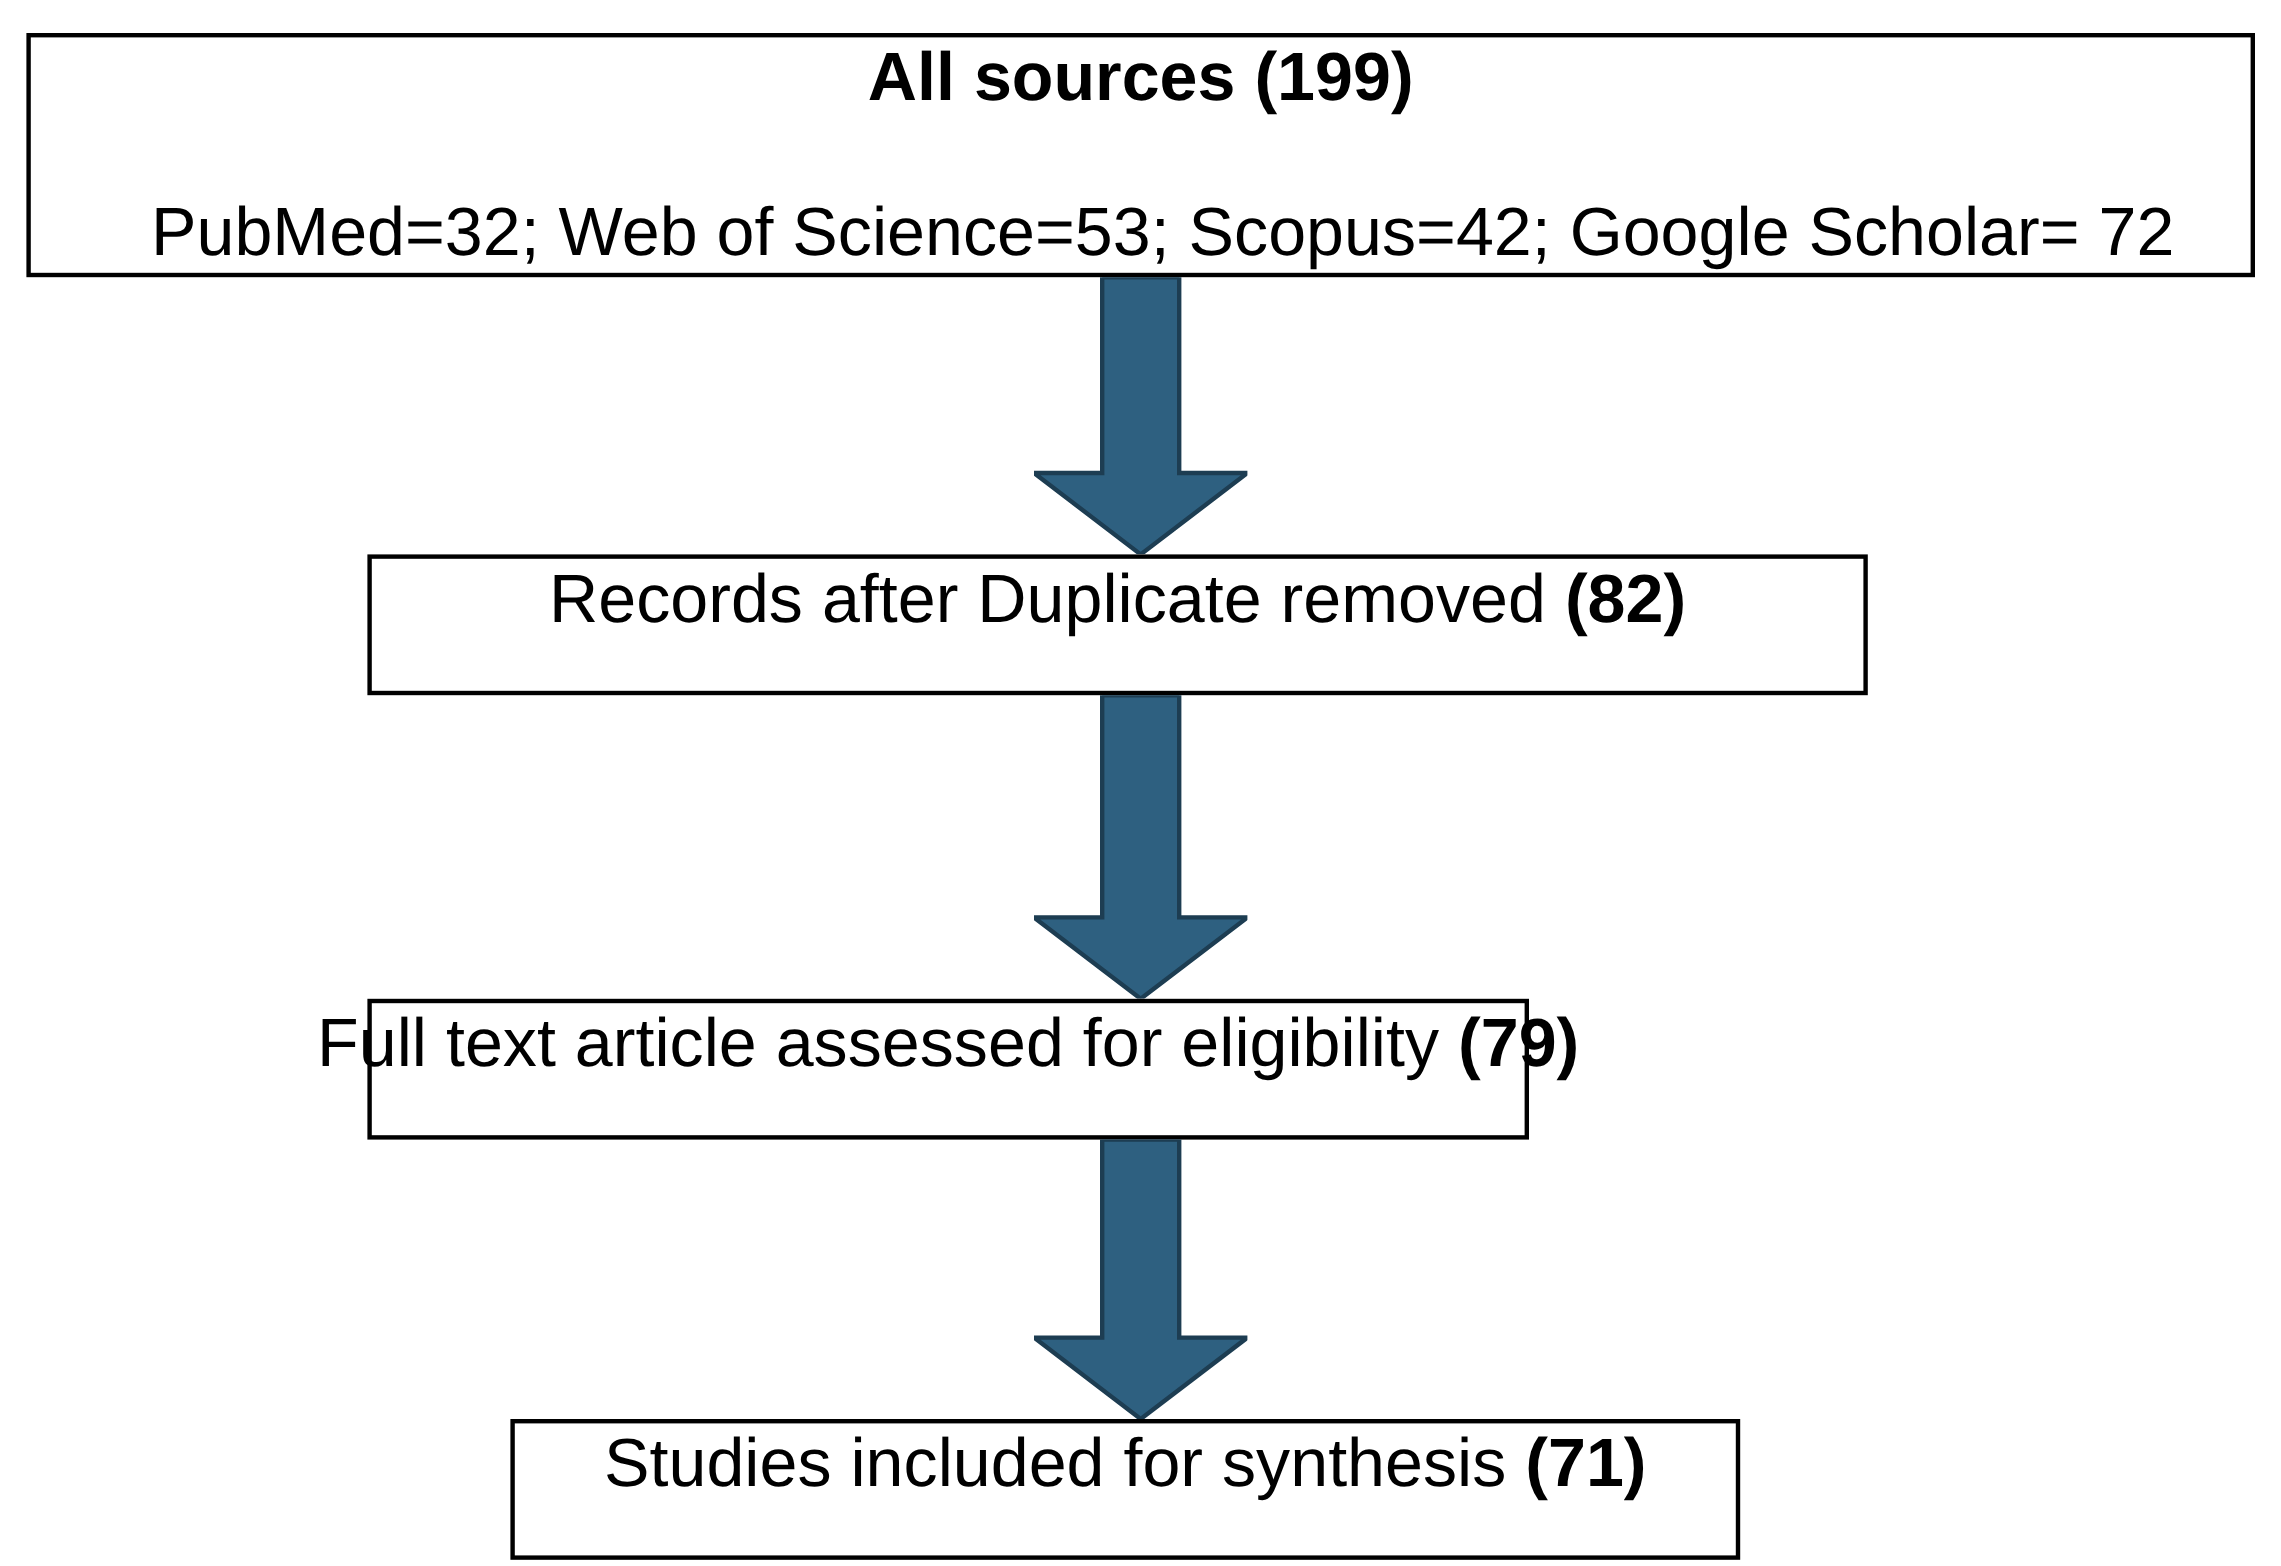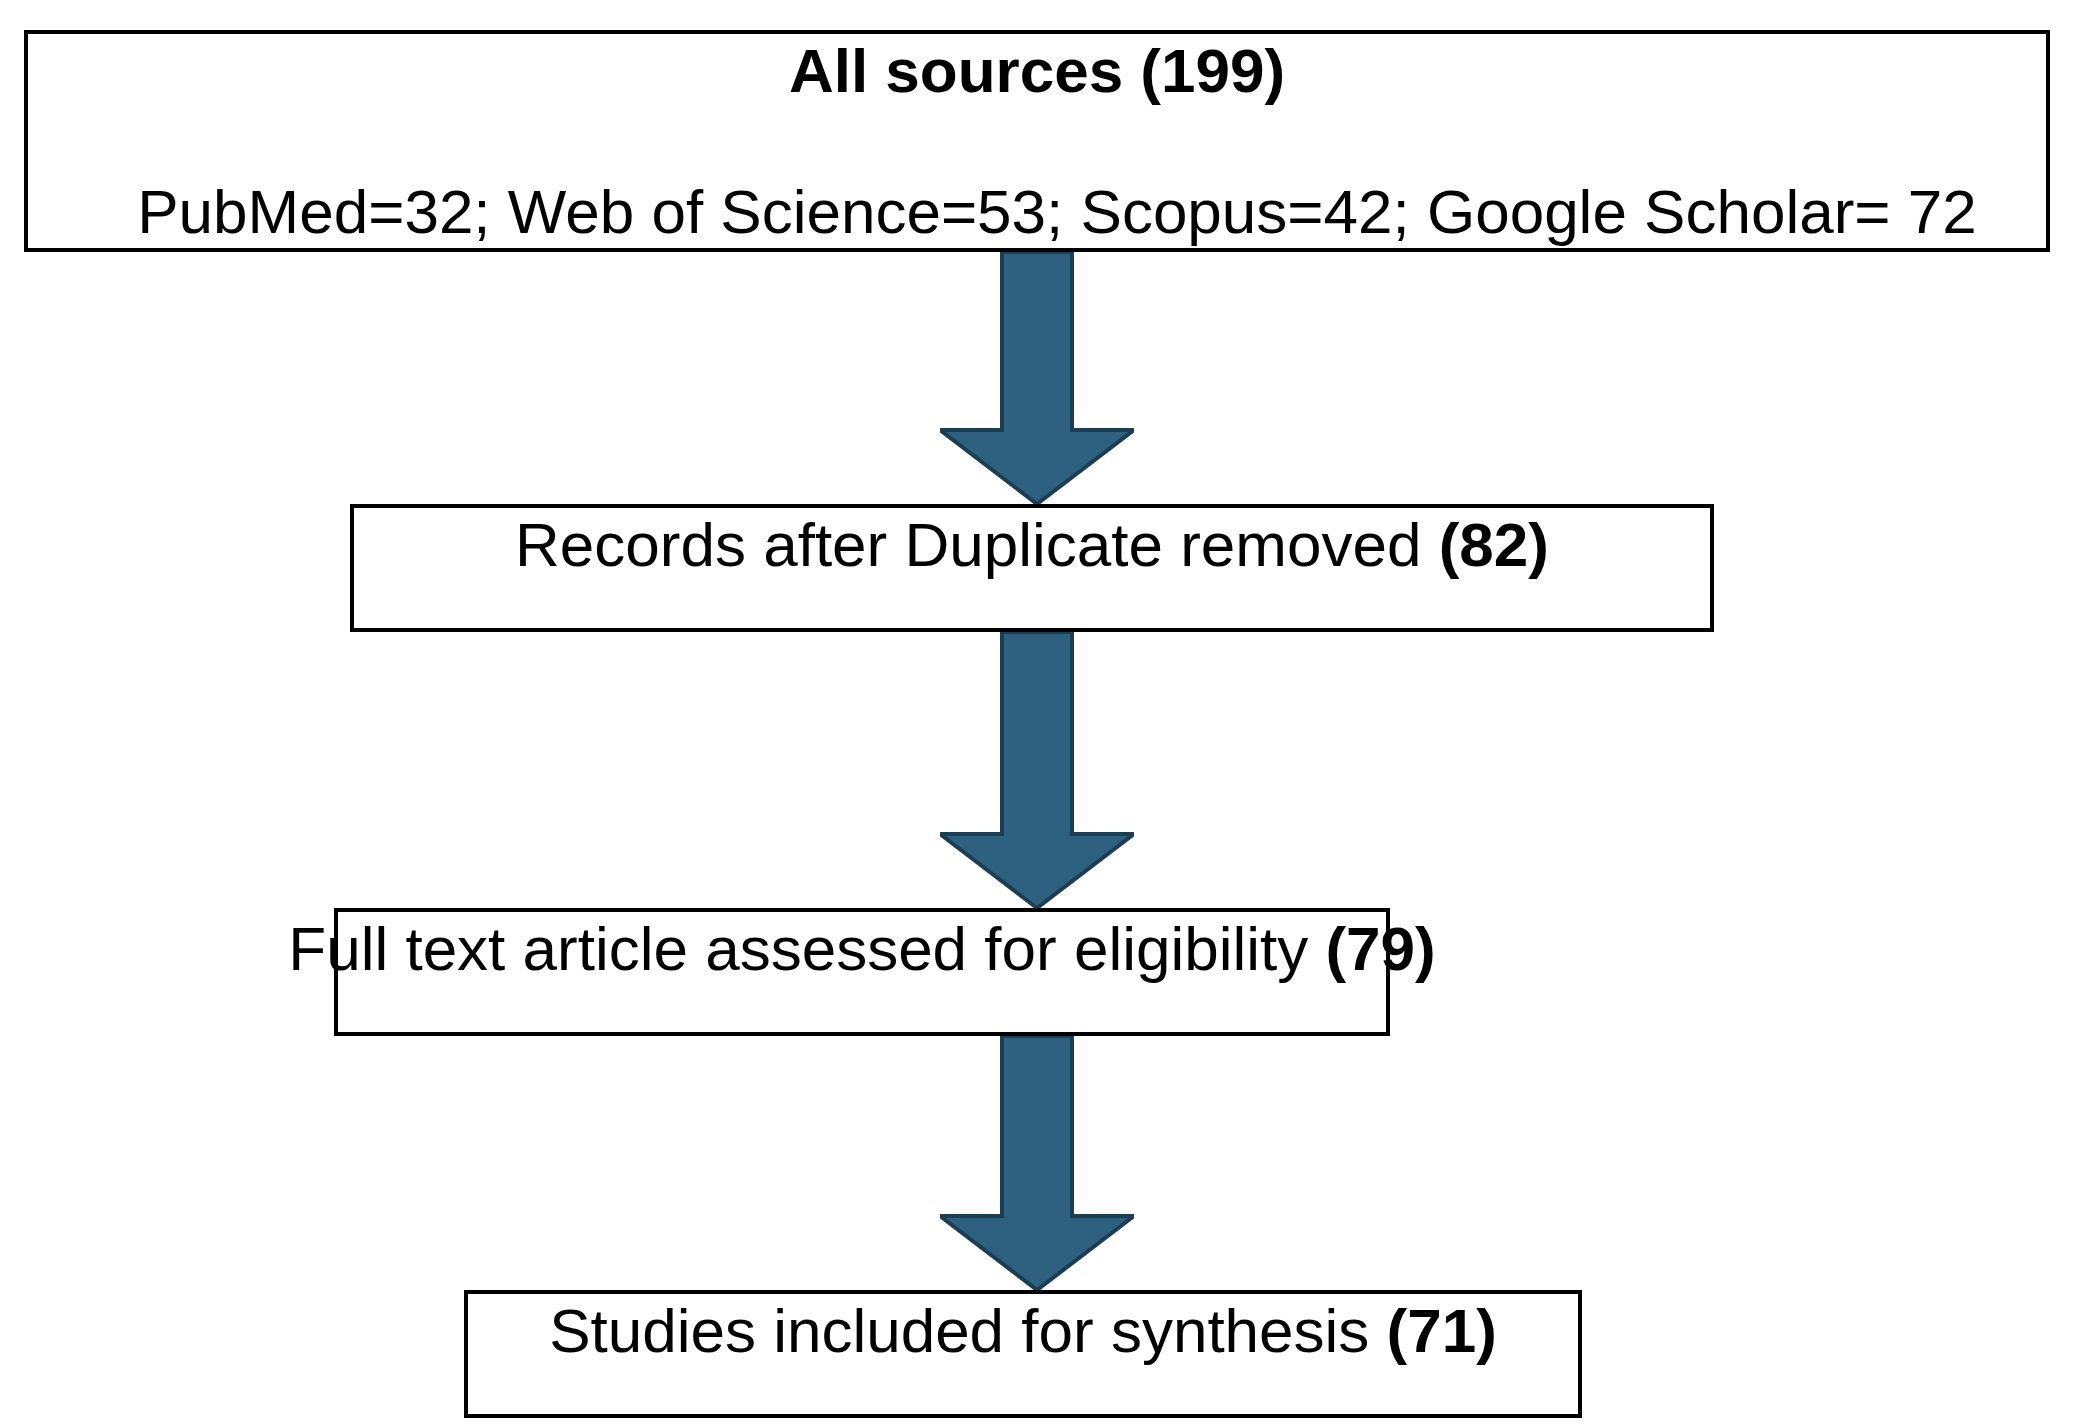--- a/index.html
+++ b/index.html
@@ -62,21 +62,20 @@
     margin-left: 40px;
   }
 
   
   #node-duplicates {
     left: 334px;
     top: 504px;
     width: 1364px;
     height: 128px;
     font-size: 62px;
-    margin-left: 16px;
   }
 
   
   #node-fulltext {
     left: 334px;
     top: 908px;
     width: 1056px;
     height: 128px;
     font-size: 62px;
   }

